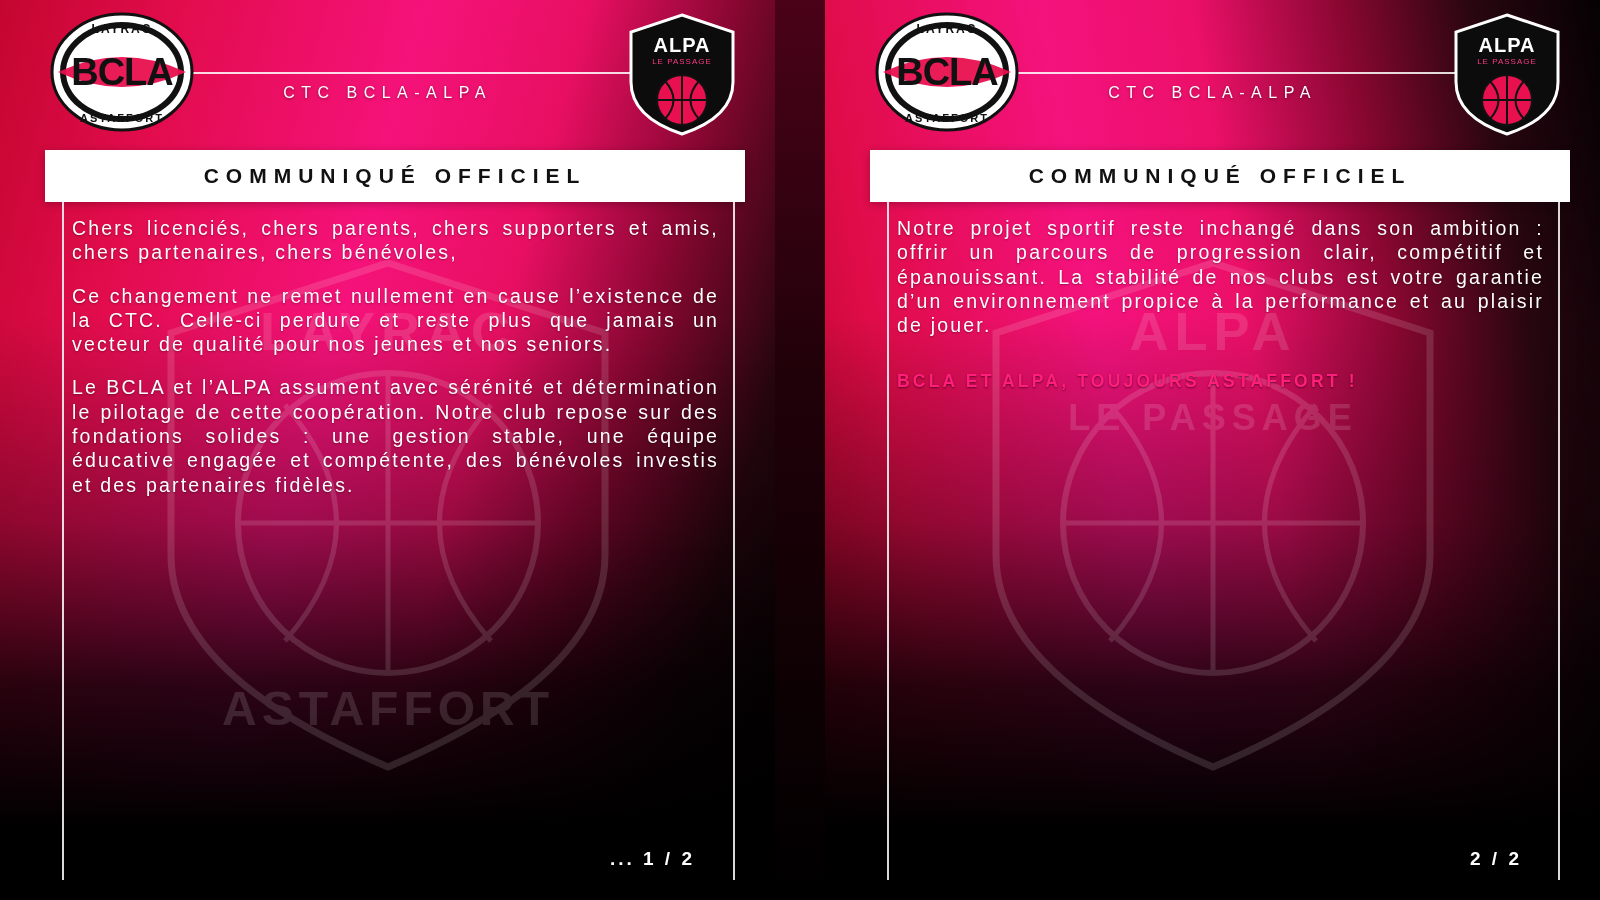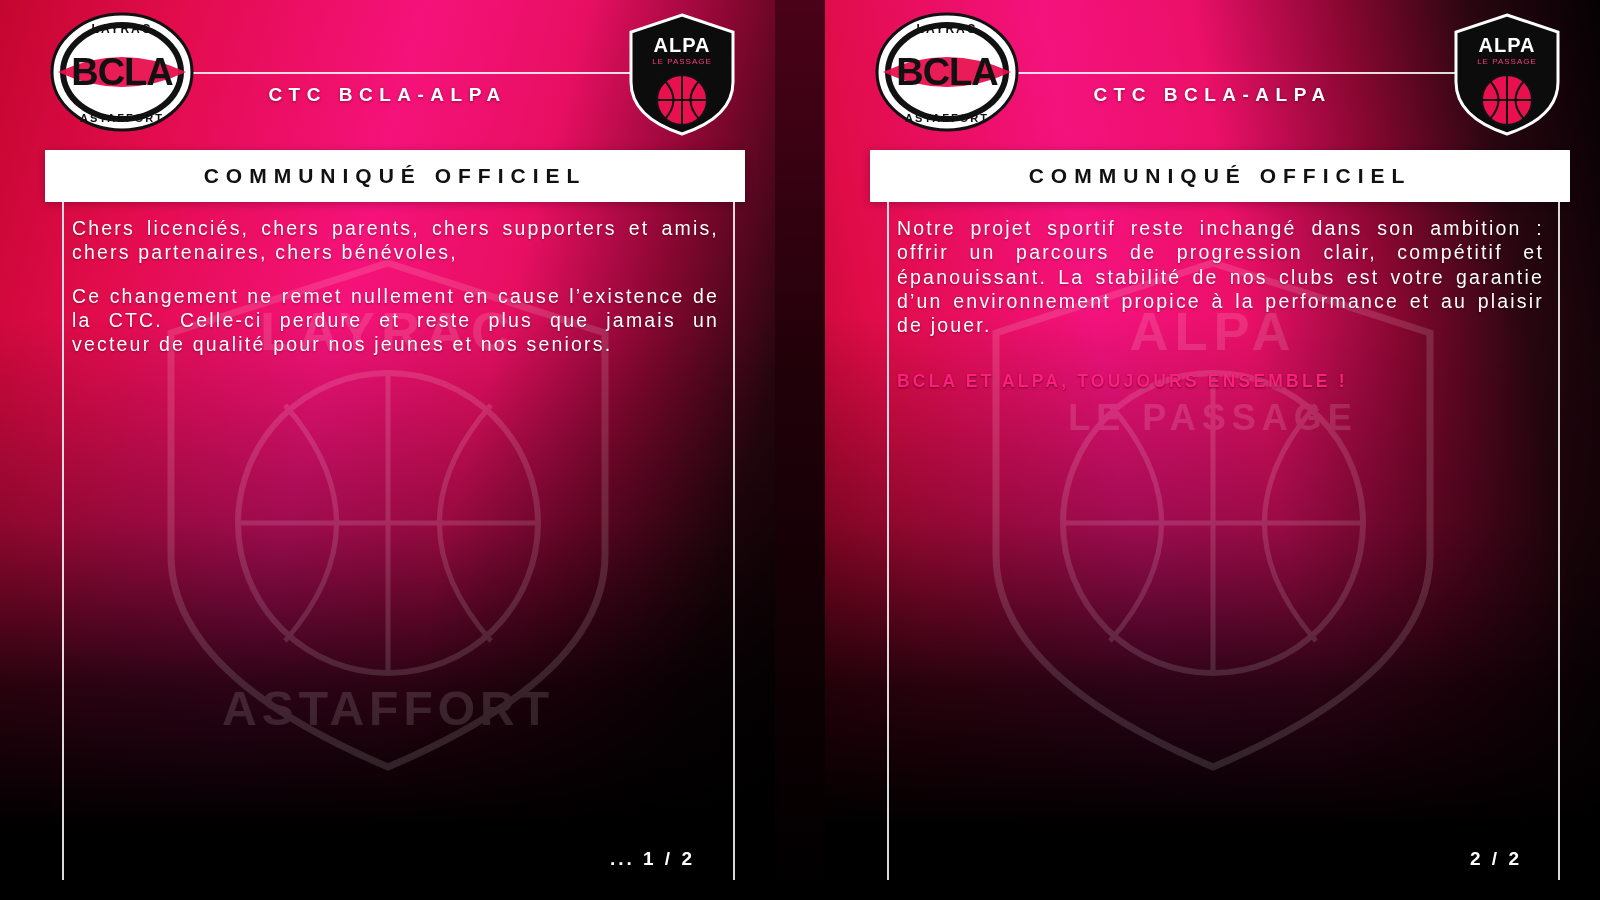--- a/index.html
+++ b/index.html
@@ -71,22 +71,22 @@
     top: 72px;
     height: 2px;
     background: rgba(255,255,255,0.85);
   }
   .ctc-title {
     position: absolute;
     left: 50%;
     top: 84px;
     transform: translateX(-50%);
     color: #fff;
-    font-size: 19px;
-    font-weight: 700;
+    font-size: 16px;
+    font-weight: 400;
     letter-spacing: 6.5px;
     white-space: nowrap;
     text-shadow: 0 1px 3px rgba(0,0,0,0.4);
   }
   
   .logo-bcla {
     position: absolute;
     left: 48px; top: 10px;
     width: 148px; height: 125px;
   }
@@ -218,20 +218,21 @@
 
     <div class="banner">
       <span>COMMUNIQUÉ OFFICIEL</span>
     </div>
 
     <div class="body-wrap">
       <div class="vline"></div>
       <div class="vline right-line"></div>
       <p class="para">Chers licenciés, chers parents, chers supporters et amis, chers partenaires, chers bénévoles,</p>
       <p class="para">Ce changement ne remet nullement en cause l’existence de la CTC. Celle-ci perdure et reste plus que jamais un vecteur de qualité pour nos jeunes et nos seniors.</p>
+      <p class="para">Le BCLA et l’ALPA assument avec sérénité et détermination le pilotage de cette coopération. Notre club repose sur des fondations solides : une gestion stable, une équipe éducative engagée et compétente, des bénévoles investis et des partenaires fidèles.</p>
     </div>
 
     <div class="pager left-pager">...  1 / 2</div>
   </section>
 
   <div class="gutter"></div>
 
   <section class="slide slide-right">
 
     <div class="watermark">
@@ -274,19 +275,19 @@
     </div>
 
     <div class="banner">
       <span>COMMUNIQUÉ OFFICIEL</span>
     </div>
 
     <div class="body-wrap">
       <div class="vline"></div>
       <div class="vline right-line"></div>
       <p class="para">Notre projet sportif reste inchangé dans son ambition : offrir un parcours de progression clair, compétitif et épanouissant. La stabilité de nos clubs est votre garantie d’un environnement propice à la performance et au plaisir de jouer.</p>
-      <div class="slogan">BCLA ET ALPA, TOUJOURS ENSEMBLE !</div>
+      <div class="slogan">BCLA ET ALPA, TOUJOURS ASTAFFORT !</div>
     </div>
 
     <div class="pager">2 / 2</div>
   </section>
 
 </div>
 
 </body></html>

